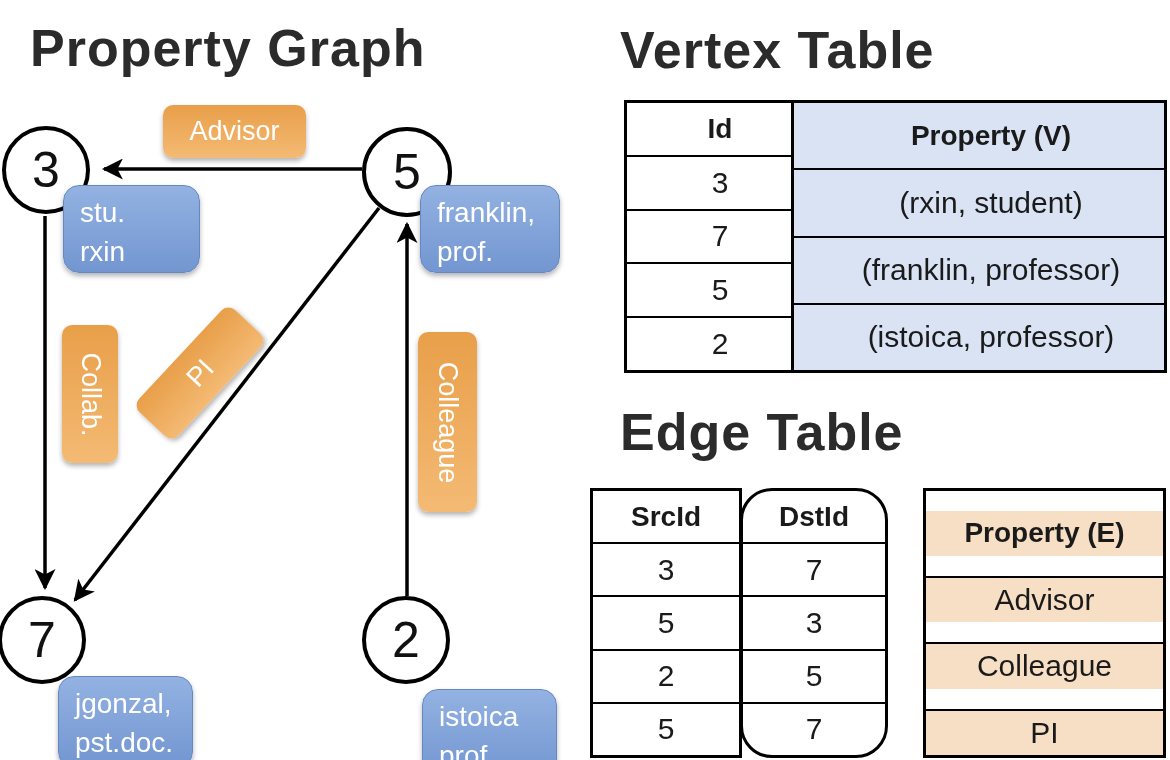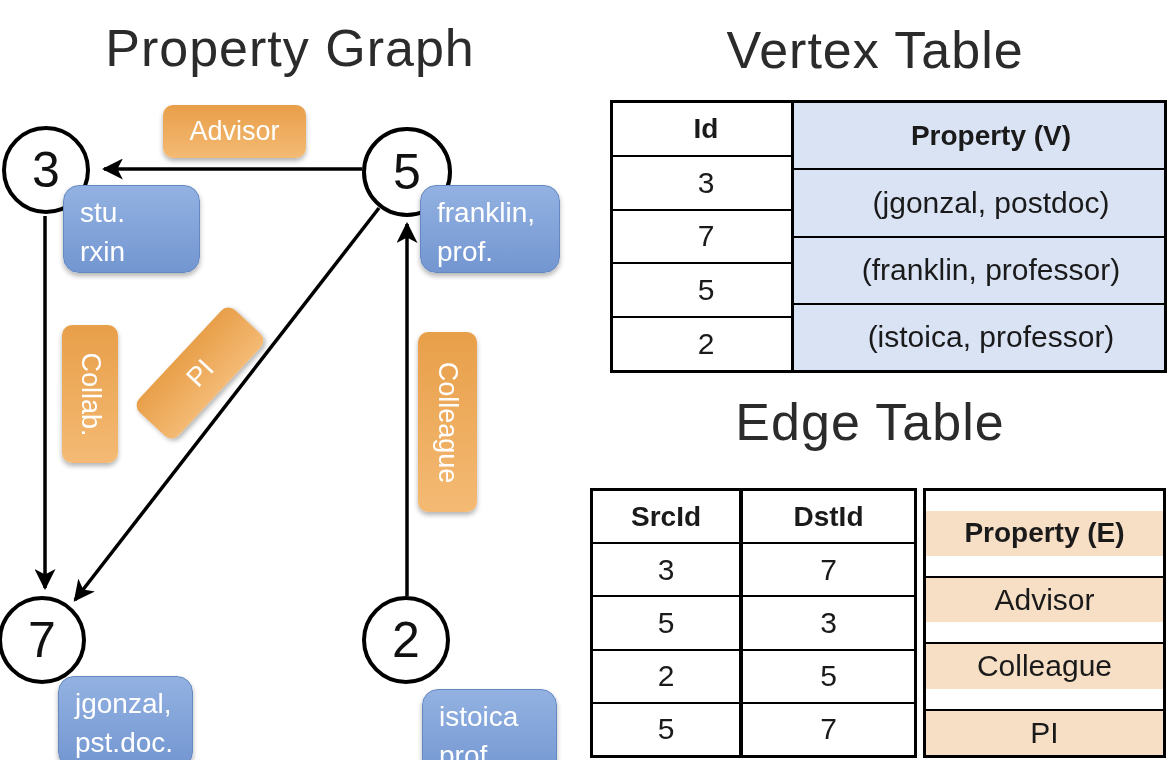--- a/index.html
+++ b/index.html
@@ -6,26 +6,26 @@
   body{
     width:1170px;height:760px;position:relative;overflow:hidden;
     background:#ffffff;
     font-family:"Liberation Sans", sans-serif;
     color:#1a1a1a;
   }
   .abs{position:absolute;box-sizing:border-box;}
 
   
   .big-title{
-    font-size:52px;font-weight:400;letter-spacing:1px;color:#2b2b2b;
-    text-align:center;white-space:nowrap;
+    font-size:52px;font-weight:700;letter-spacing:1px;color:#2b2b2b;
+    white-space:nowrap;
   }
   #graph-title{left:30px;top:18px;width:520px;}
   #vertex-title{left:620px;top:20px;width:510px;}
-  #edge-title{left:620px;top:392px;width:500px;}
+  #edge-title{left:620px;top:402px;width:500px;}
 
   
   .gnode{
     border:4px solid #000;border-radius:50%;background:#fff;
     display:flex;align-items:center;justify-content:center;
     font-size:50px;color:#111;
   }
   #node-3{left:2px;  top:126px;width:88px;height:88px;}
   #node-5{left:362px;top:127px;width:90px;height:90px;}
   #node-7{left:-2px; top:596px;width:88px;height:88px;}
@@ -70,24 +70,24 @@
   .tcol .cell{
     flex:1;border-top:2px solid #000;
     display:flex;align-items:center;justify-content:center;
     font-size:30px;white-space:nowrap;
   }
   .tcol .cell:first-child{border-top:none;}
   .tcol .hcell{font-weight:bold;font-size:28px;}
   .bg-lightblue{background:#D9E3F4;padding-left:24px;}
   .bg-tan{background:#F6DFC5;margin-top:20px;}
 
-  #vt-id  {left:610px;top:100px;width:192px;height:273px;}
+  #vt-id  {left:624px;top:100px;width:192px;height:273px;}
   #vt-prop{left:791px;top:100px;width:376px;height:273px;}
   #et-src {left:590px;top:488px;width:152px;height:270px;}
-  #et-dst {left:740px;top:488px;width:177px;height:270px;}
+  #et-dst {left:740px;top:488px;width:148px;height:270px;border-radius:32px;}
   #et-prop{left:923px;top:488px;width:243px;height:270px;}
 </style>
 </head>
 <body>
 
 <div id="graph-title" class="abs big-title">Property Graph</div>
 
 <svg id="edge-layer" class="abs" width="580" height="760" viewBox="0 0 580 760">
   <defs>
     <marker id="arrow" viewBox="0 0 10 10" refX="9" refY="5" markerWidth="6" markerHeight="6" orient="auto-start-reverse">
@@ -148,21 +148,21 @@
 <div id="vt-id" class="abs tcol">
   <div class="cell hcell">Id</div>
   <div class="cell">3</div>
   <div class="cell">7</div>
   <div class="cell">5</div>
   <div class="cell">2</div>
 </div>
 
 <div id="vt-prop" class="abs tcol">
   <div class="cell hcell bg-lightblue">Property (V)</div>
-  <div class="cell bg-lightblue">(jgonzal, postdoc)</div>
+  <div class="cell bg-lightblue">(rxin, student)</div>
   <div class="cell bg-lightblue">(franklin, professor)</div>
   <div class="cell bg-lightblue">(istoica, professor)</div>
 </div>
 
 <div id="edge-title" class="abs big-title">Edge Table</div>
 
 <div id="et-src" class="abs tcol">
   <div class="cell hcell">SrcId</div>
   <div class="cell">3</div>
   <div class="cell">5</div>

